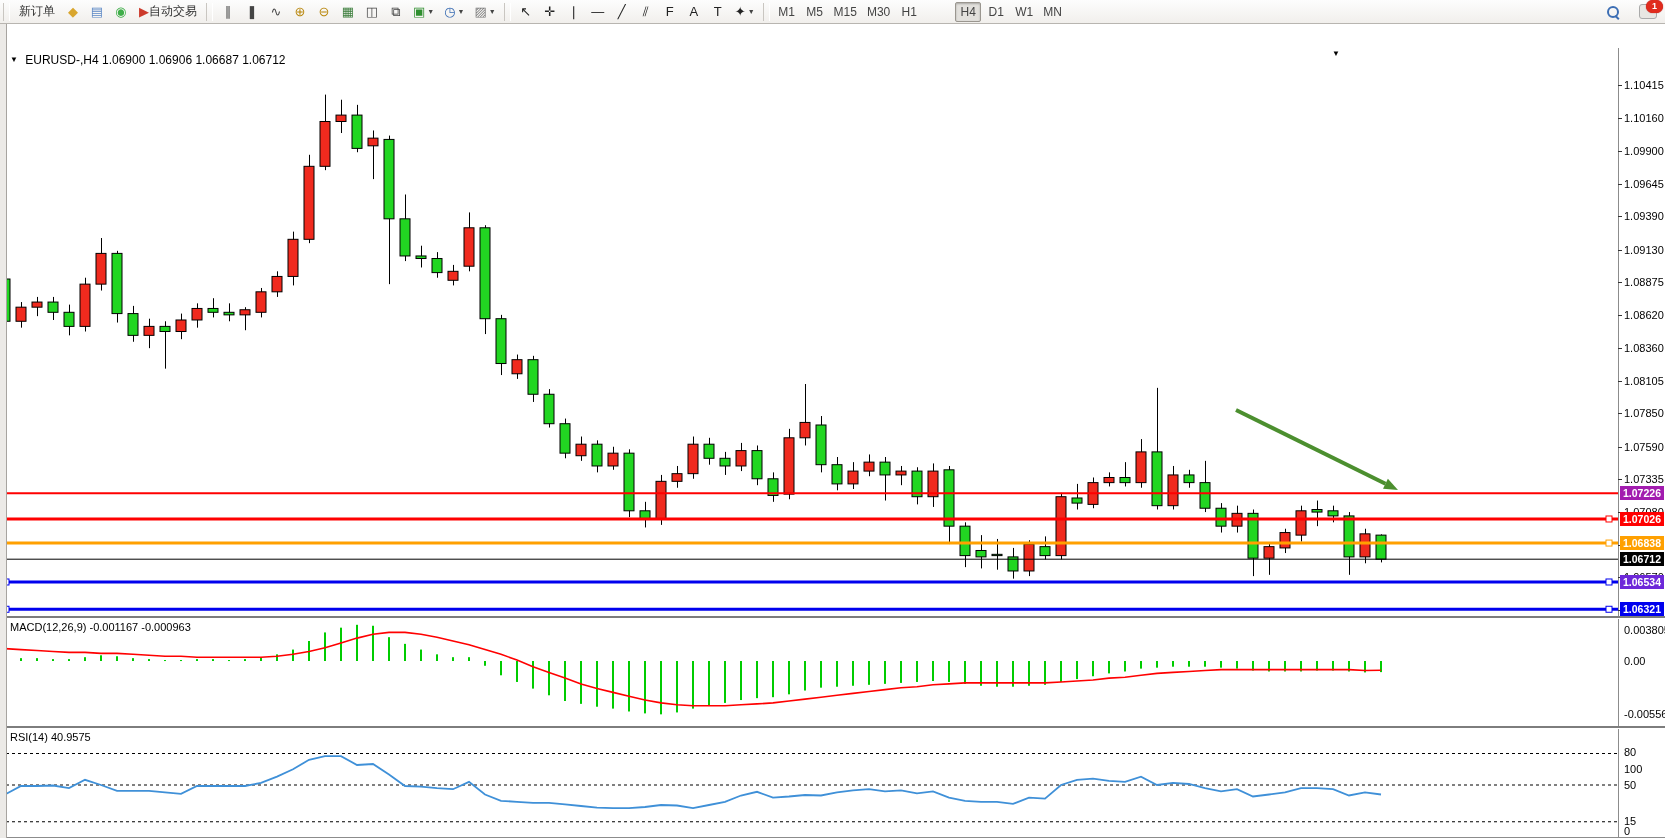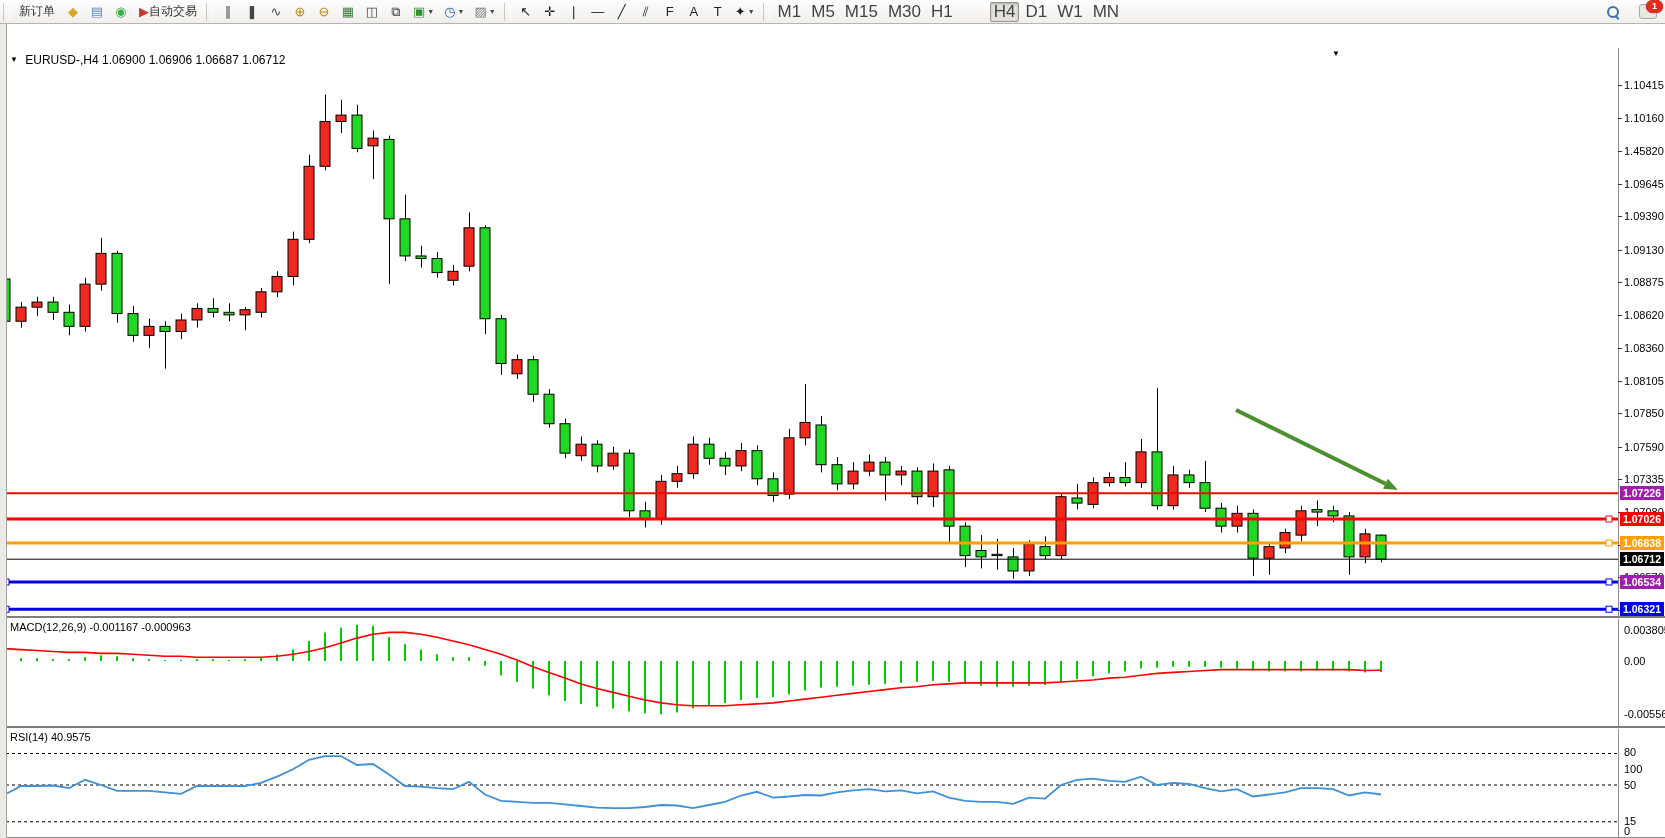--- a/index.html
+++ b/index.html
@@ -9,21 +9,21 @@
   .toolbar{position:absolute;left:0;top:0;width:1665px;height:23px;background:linear-gradient(#fdfdfd,#f1efec);
     border-bottom:1px solid #b8b5b0;display:flex;align-items:center;font-size:12px;color:#222;z-index:50;}
   .tbtn{display:inline-flex;align-items:center;justify-content:center;height:20px;min-width:22px;padding:0 3px;
     margin:0 1px;background:transparent;border:1px solid transparent;border-radius:2px;cursor:default;
     font-family:"Liberation Sans",sans-serif;font-size:12px;color:#333;}
   .tbtn.active{background:#e2e0dc;border:1px solid #9a968f;box-shadow:inset 0 1px 2px rgba(0,0,0,.25);margin-left:32px;}
   .tbtn .glyph{font-size:13px;line-height:1;}
   .tbtn .dd{font-size:7px;color:#444;margin-left:2px;}
   .grip{width:5px;height:18px;margin:0 3px;border-left:1px solid #c9c6c1;border-right:1px solid #ffffff;}
   .cjk{font-size:12px;padding:0 4px;}
-  .tf{font-size:17px;color:#444;min-width:26px;}
+  .tf{font-size:12px;color:#444;min-width:26px;}
   .toolbar-right{margin-left:auto;display:flex;align-items:center;padding-right:8px;}
   .magnifier{position:relative;width:12px;height:12px;display:inline-block;}
   .magnifier .lens{position:absolute;left:0;top:0;width:8px;height:8px;border:2px solid #3c6eb4;border-radius:50%;}
   .magnifier .tail{position:absolute;left:9px;top:9px;width:5px;height:2px;background:#3c6eb4;transform:rotate(45deg);transform-origin:0 0;}
   .bubble{position:relative;width:16px;height:13px;background:#e8e6e2;border:1px solid #aaa;border-radius:3px;margin-left:10px;}
   .badge{position:absolute;right:-7px;top:-5px;min-width:13px;height:13px;border-radius:7px;background:#e02b1d;
     color:#fff;font-size:9px;font-weight:bold;text-align:center;line-height:13px;padding:0 2px;box-shadow:0 0 1px #900;}
   
   .chartwin{position:absolute;left:0;top:24px;width:1372px;height:814px;background:#fff;}
   .leftframe{position:absolute;left:0;top:24px;width:6px;height:814px;background:#eceae7;border-right:1px solid #a7a4a0;z-index:30;}
@@ -429,21 +429,21 @@
 
     <div class="ind-label" style="top:597px">MACD(12,26,9) -0.001167 -0.000963</div>
     <div class="ind-label" style="top:707px">RSI(14) 40.9575</div>
 
     <div class="overlay" id="axis-overlay">
         <div class="axtick" style="top: 61px;"></div>
         <div class="axlabel" style="top: 61px;">1.10415</div>
         <div class="axtick" style="top: 93.6546px;"></div>
         <div class="axlabel" style="top: 93.6546px;">1.10160</div>
         <div class="axtick" style="top: 126.95px;"></div>
-        <div class="axlabel" style="top: 126.95px;">1.45820</div>
+        <div class="axlabel" style="top: 126.95px;">1.09900</div>
         <div class="axtick" style="top: 159.604px;"></div>
         <div class="axlabel" style="top: 159.604px;">1.09645</div>
         <div class="axtick" style="top: 192.259px;"></div>
         <div class="axlabel" style="top: 192.259px;">1.09390</div>
         <div class="axtick" style="top: 225.554px;"></div>
         <div class="axlabel" style="top: 225.554px;">1.09130</div>
         <div class="axtick" style="top: 258.208px;"></div>
         <div class="axlabel" style="top: 258.208px;">1.08875</div>
         <div class="axtick" style="top: 290.863px;"></div>
         <div class="axlabel" style="top: 290.863px;">1.08620</div>
@@ -470,21 +470,21 @@
         <div class="axlabel" style="top: 690px;">-0.005569</div>
         <div class="axlabel" style="top: 713px; margin-top: 32px;">100</div>
         <div class="axlabel" style="top: 728px;">80</div>
         <div class="axlabel" style="top: 761px;">50</div>
         <div class="axlabel" style="top: 797px;">15</div>
         <div class="axlabel" style="top: 807px;">0</div>
         <div class="pricebadge" style="top: 469.375px; background: #a21caf;">1.07226</div>
         <div class="pricebadge" style="top: 494.986px; background: rgb(255, 0, 0);">1.07026</div>
         <div class="pricebadge" style="top: 519.061px; background: rgb(255, 160, 0);">1.06838</div>
         <div class="pricebadge" style="top: 535.196px; background: rgb(0, 0, 0);">1.06712</div>
-        <div class="pricebadge" style="top: 557.991px; background: #a21caf;">1.06534</div>
+        <div class="pricebadge" style="top: 557.991px; background: #6d28d9;">1.06534</div>
         <div class="pricebadge" style="top: 585.267px; background: rgb(0, 0, 238);">1.06321</div>
       </div>
 
     <div class="timeaxis" id="time-axis"></div>
   </div>
 
   <div class="leftframe"></div>
 </div>
 
 </body></html>

